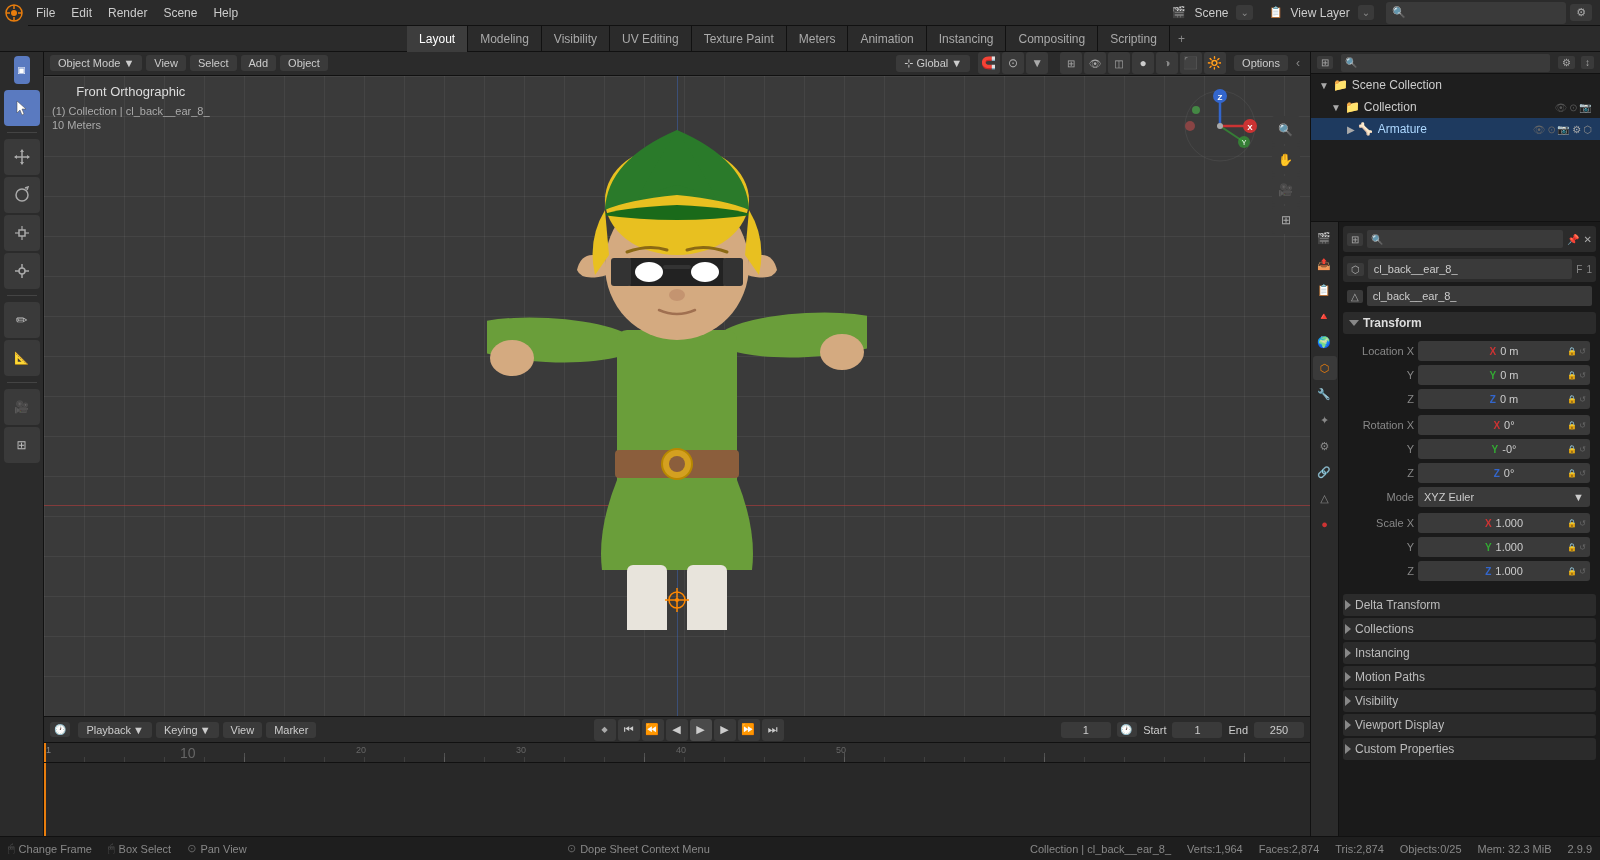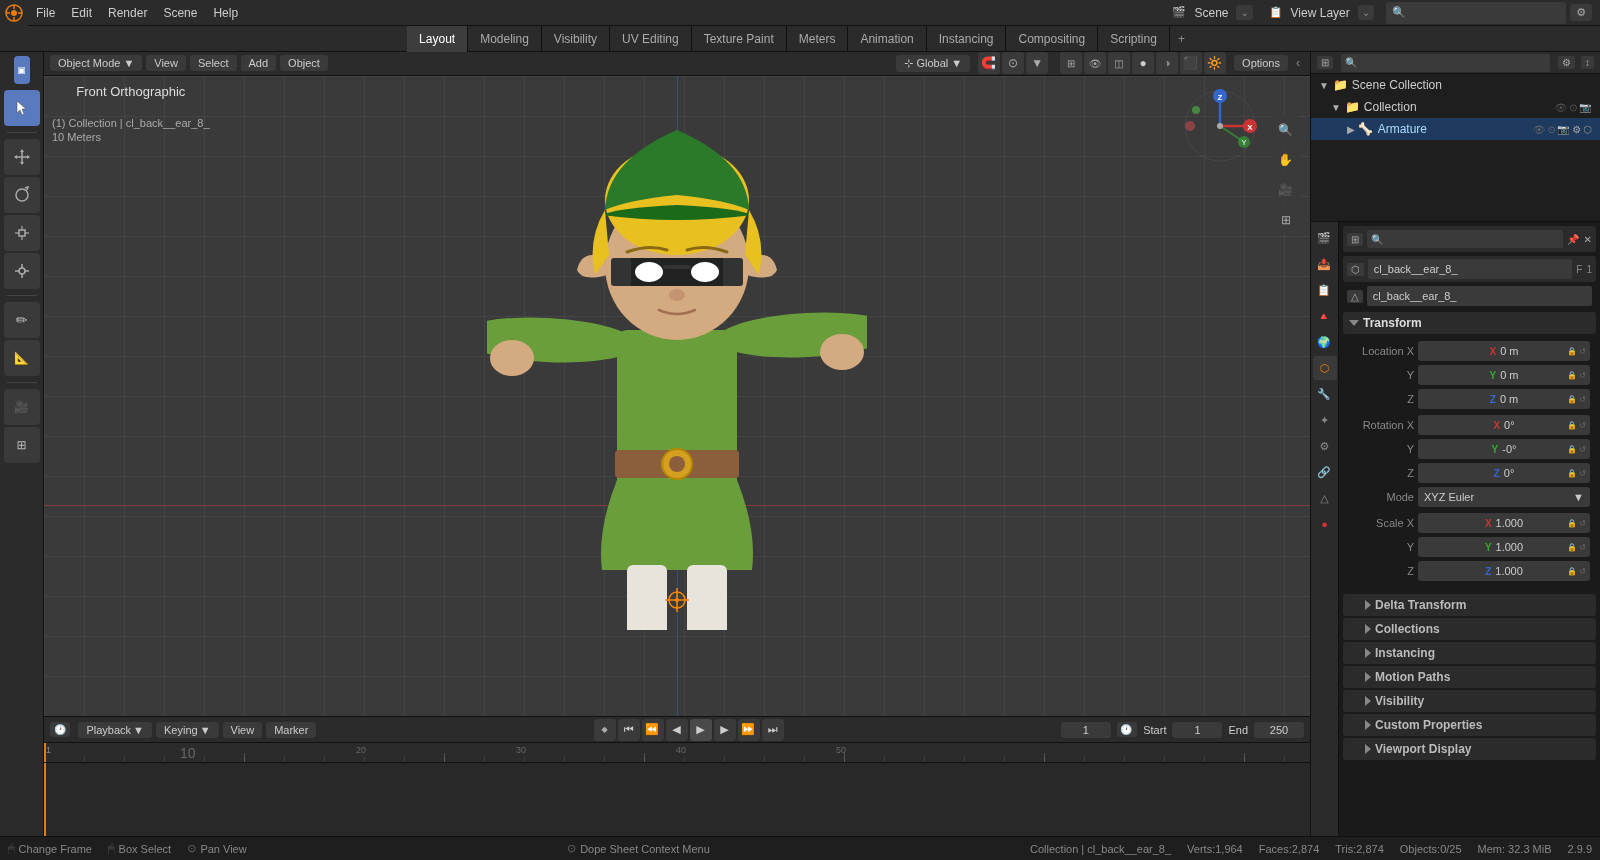--- a/index.html
+++ b/index.html
@@ -346,29 +346,28 @@
       color: #ccc;
       cursor: pointer;
       flex: 1;
     }
 
     
     .collapsed-section {
       height: 22px;
       display: flex;
       align-items: center;
-      padding: 0 22px;
+      padding: 0 2px;
       background: #2b2b2b;
       border-radius: 3px;
       margin-bottom: 2px;
       cursor: pointer;
       font-size: 12px;
       color: #bbb;
       gap: 4px;
-      font-weight: bold;
     }
     .timeline-header-btn {
       padding: 2px 8px;
       background: #3a3a3a;
       border-radius: 3px;
       color: #ccc;
       cursor: pointer;
       font-size: 11px;
       display: flex;
       align-items: center;
@@ -651,21 +650,21 @@
       <span style="color:#888;cursor:pointer;padding:0 4px;">‹</span>
     </div>
 
     <div id="viewport-canvas">
       <div id="grid-bg"></div>
       <div id="ground-line"></div>
       <div id="vertical-line"></div>
 
       <div id="viewport-info">
         <div style="font-size:13px;color:#ddd;font-weight:500;text-align:center;">Front Orthographic</div>
-        <div style="font-size:11px;color:#aaa;margin-top:18px;">(1) Collection | cl_back__ear_8_</div>
+        <div style="font-size:11px;color:#aaa;margin-top:6px;">(1) Collection | cl_back__ear_8_</div>
         <div style="font-size:11px;color:#aaa;margin-top:2px;">10 Meters</div>
       </div>
 
       <div id="gizmo">
         <svg width="80" height="80" viewBox="0 0 80 80">
 
           <circle cx="40" cy="40" r="35" fill="rgba(60,60,60,0.3)" stroke="rgba(100,100,100,0.3)" stroke-width="1"></circle>
 
           <line x1="40" y1="40" x2="40" y2="10" stroke="#3366cc" stroke-width="2.5"></line>
           <circle cx="40" cy="10" r="7" fill="#3366cc"></circle>
@@ -1086,26 +1085,26 @@
           <span>Motion Paths</span>
         </div>
 
         <div class="collapsed-section">
           <span class="triangle-right"></span>
           <span>Visibility</span>
         </div>
 
         <div class="collapsed-section">
           <span class="triangle-right"></span>
-          <span>Custom Properties</span>
+          <span>Viewport Display</span>
         </div>
 
         <div class="collapsed-section">
           <span class="triangle-right"></span>
-          <span>Viewport Display</span>
+          <span>Custom Properties</span>
         </div>
 
       </div>
     </div>
 
   </div>
 
 </div>
 
 <div id="status-bar">

